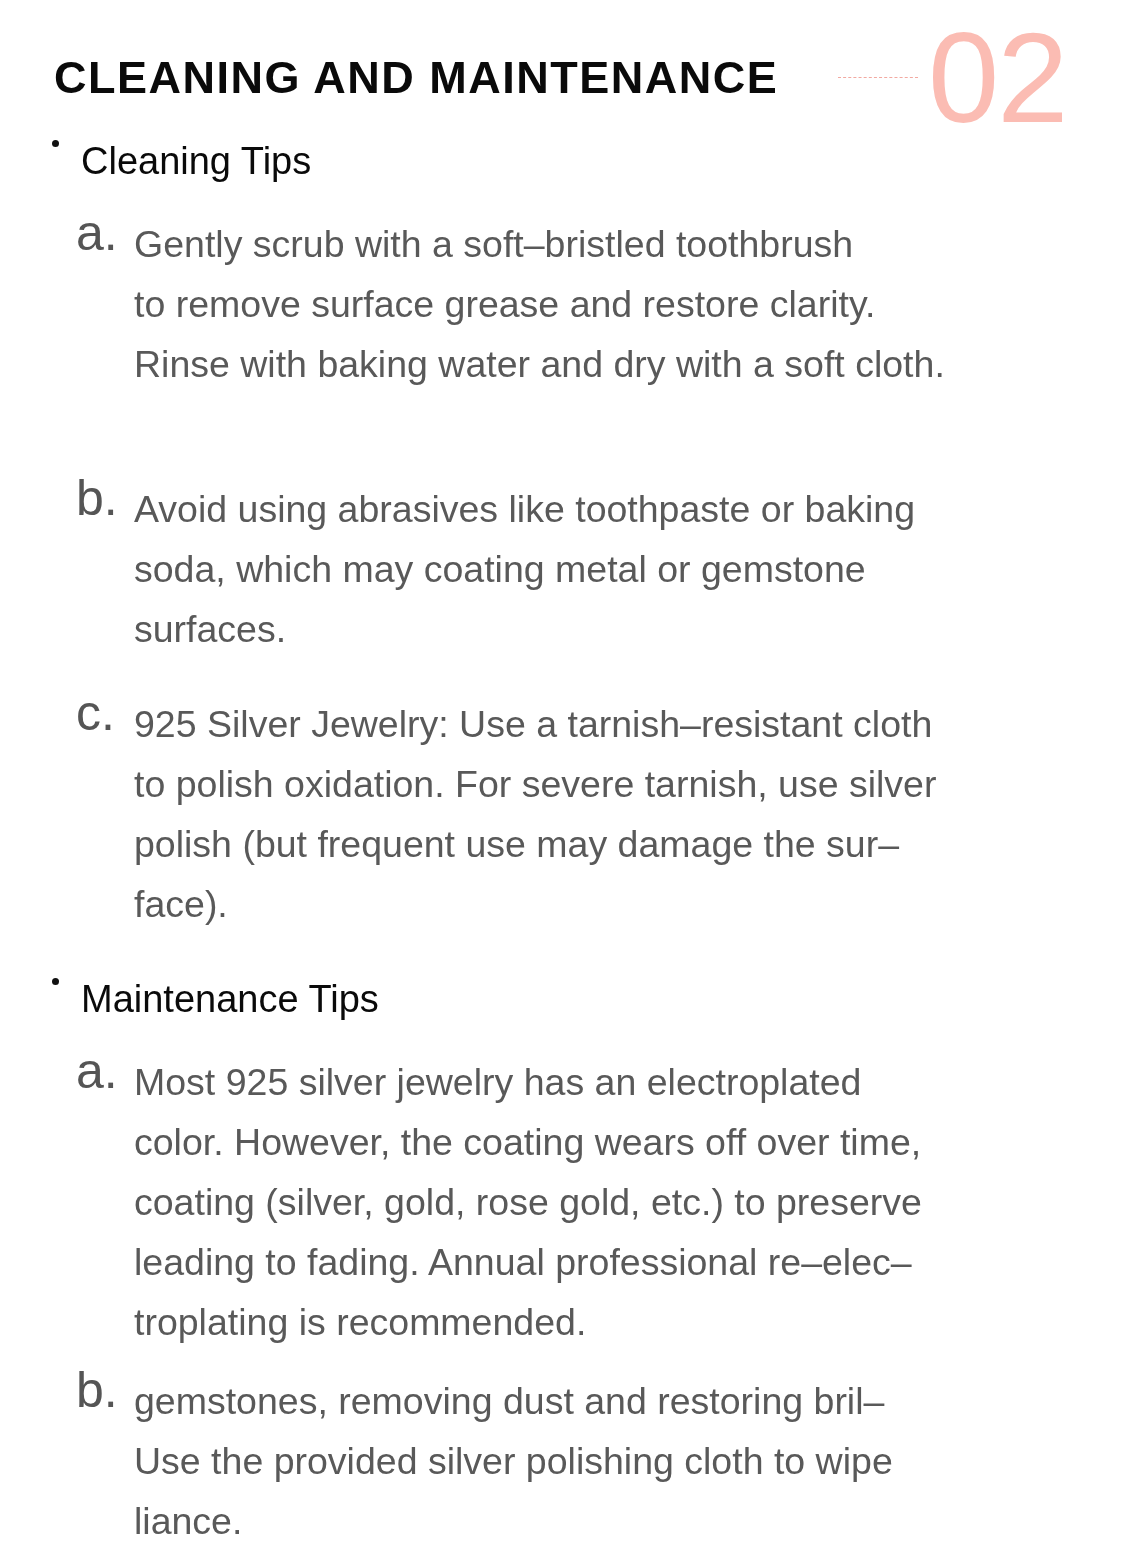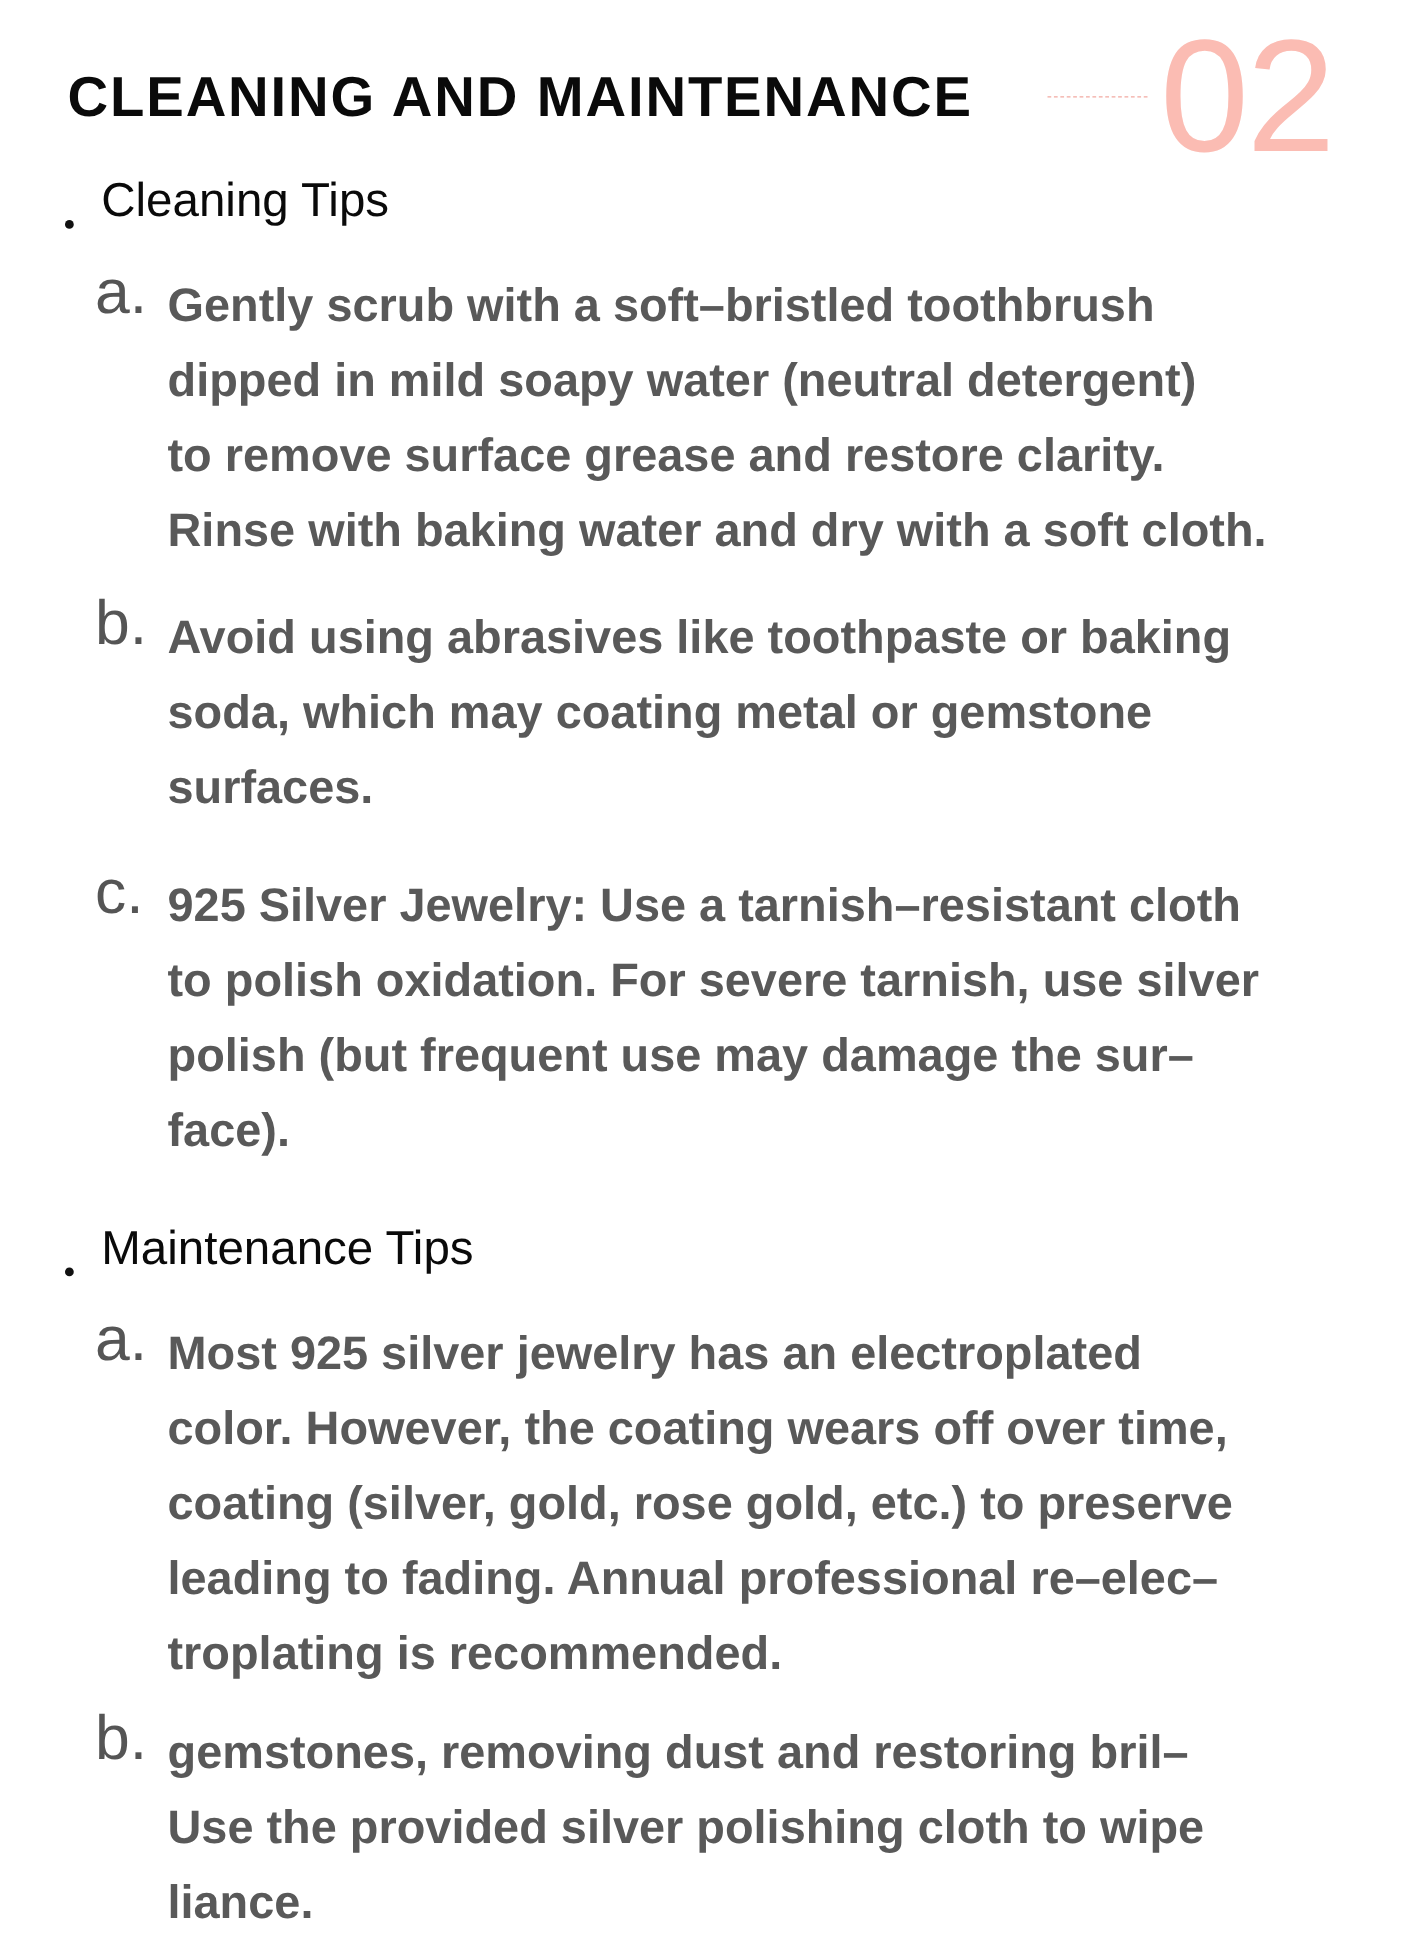--- a/index.html
+++ b/index.html
@@ -1,46 +1,45 @@
 <!DOCTYPE html>
 <html><head>
 <meta charset="utf-8">
 <style>
   html, body { margin: 0; padding: 0; background: #ffffff; }
   body { width: 1125px; height: 1563px; position: relative; overflow: hidden; font-family: "Liberation Sans", sans-serif; }
   .header { position: absolute; left: 0; top: 0; width: 1125px; height: 140px; }
   .title { position: absolute; left: 54px; top: 52px; font-size: 45px; font-weight: 700; color: #0a0a0a; letter-spacing: 1.5px; white-space: nowrap; }
   .dash-line { position: absolute; left: 838px; top: 77px; width: 80px; height: 0; border-top: 1px dashed #f2a9a1; }
   .num { position: absolute; left: 928px; top: 14px; font-size: 128px; color: #fbbcb3; line-height: 1; letter-spacing: -2px; font-family: Liberation Sans, sans-serif; }
-  .section-heading { position: absolute; left: 52px; font-size: 38px; color: #0a0a0a; white-space: nowrap; display: flex; align-items: flex-end; }
+  .section-heading { position: absolute; left: 52px; font-size: 38px; color: #0a0a0a; white-space: nowrap; display: flex; align-items: flex-start; }
   .bullet { display: inline-block; width: 7px; height: 7px; border-radius: 50%; background: #111; margin-right: 22px; }
   .item { position: absolute; left: 76px; width: 1010px; }
   .item-marker { position: absolute; left: 0; top: -6px; font-size: 50px; color: #555; line-height: 1; }
   .item-text { position: absolute; left: 58px; width: 960px; font-size: 37.5px; color: #595959; line-height: 60px; }
-  .item-text .ln { display: block; white-space: nowrap; font-weight: bold; }
+  .item-text .ln { display: block; white-space: nowrap; }
 </style>
 </head>
 <body>
 
 <div class="header">
   <div class="title">CLEANING AND MAINTENANCE</div>
   <div class="dash-line"></div>
   <div class="num">02</div>
 </div>
 
 <div class="section-heading" style="top:140px;">
   <span class="bullet"></span>
   <span>Cleaning Tips</span>
 </div>
 
 <div class="item" style="top:214px;">
   <span class="item-marker">a.</span>
   <div class="item-text">
     <span class="ln">Gently scrub with a soft–bristled toothbrush</span>
-    <span class="ln">dipped in mild soapy water (neutral detergent)</span>
     <span class="ln">to remove surface grease and restore clarity.</span>
     <span class="ln">Rinse with baking water and dry with a soft cloth.</span>
   </div>
 </div>
 
 <div class="item" style="top:479px;">
   <span class="item-marker">b.</span>
   <div class="item-text">
     <span class="ln">Avoid using abrasives like toothpaste or baking</span>
     <span class="ln">soda, which may coating metal or gemstone</span>

